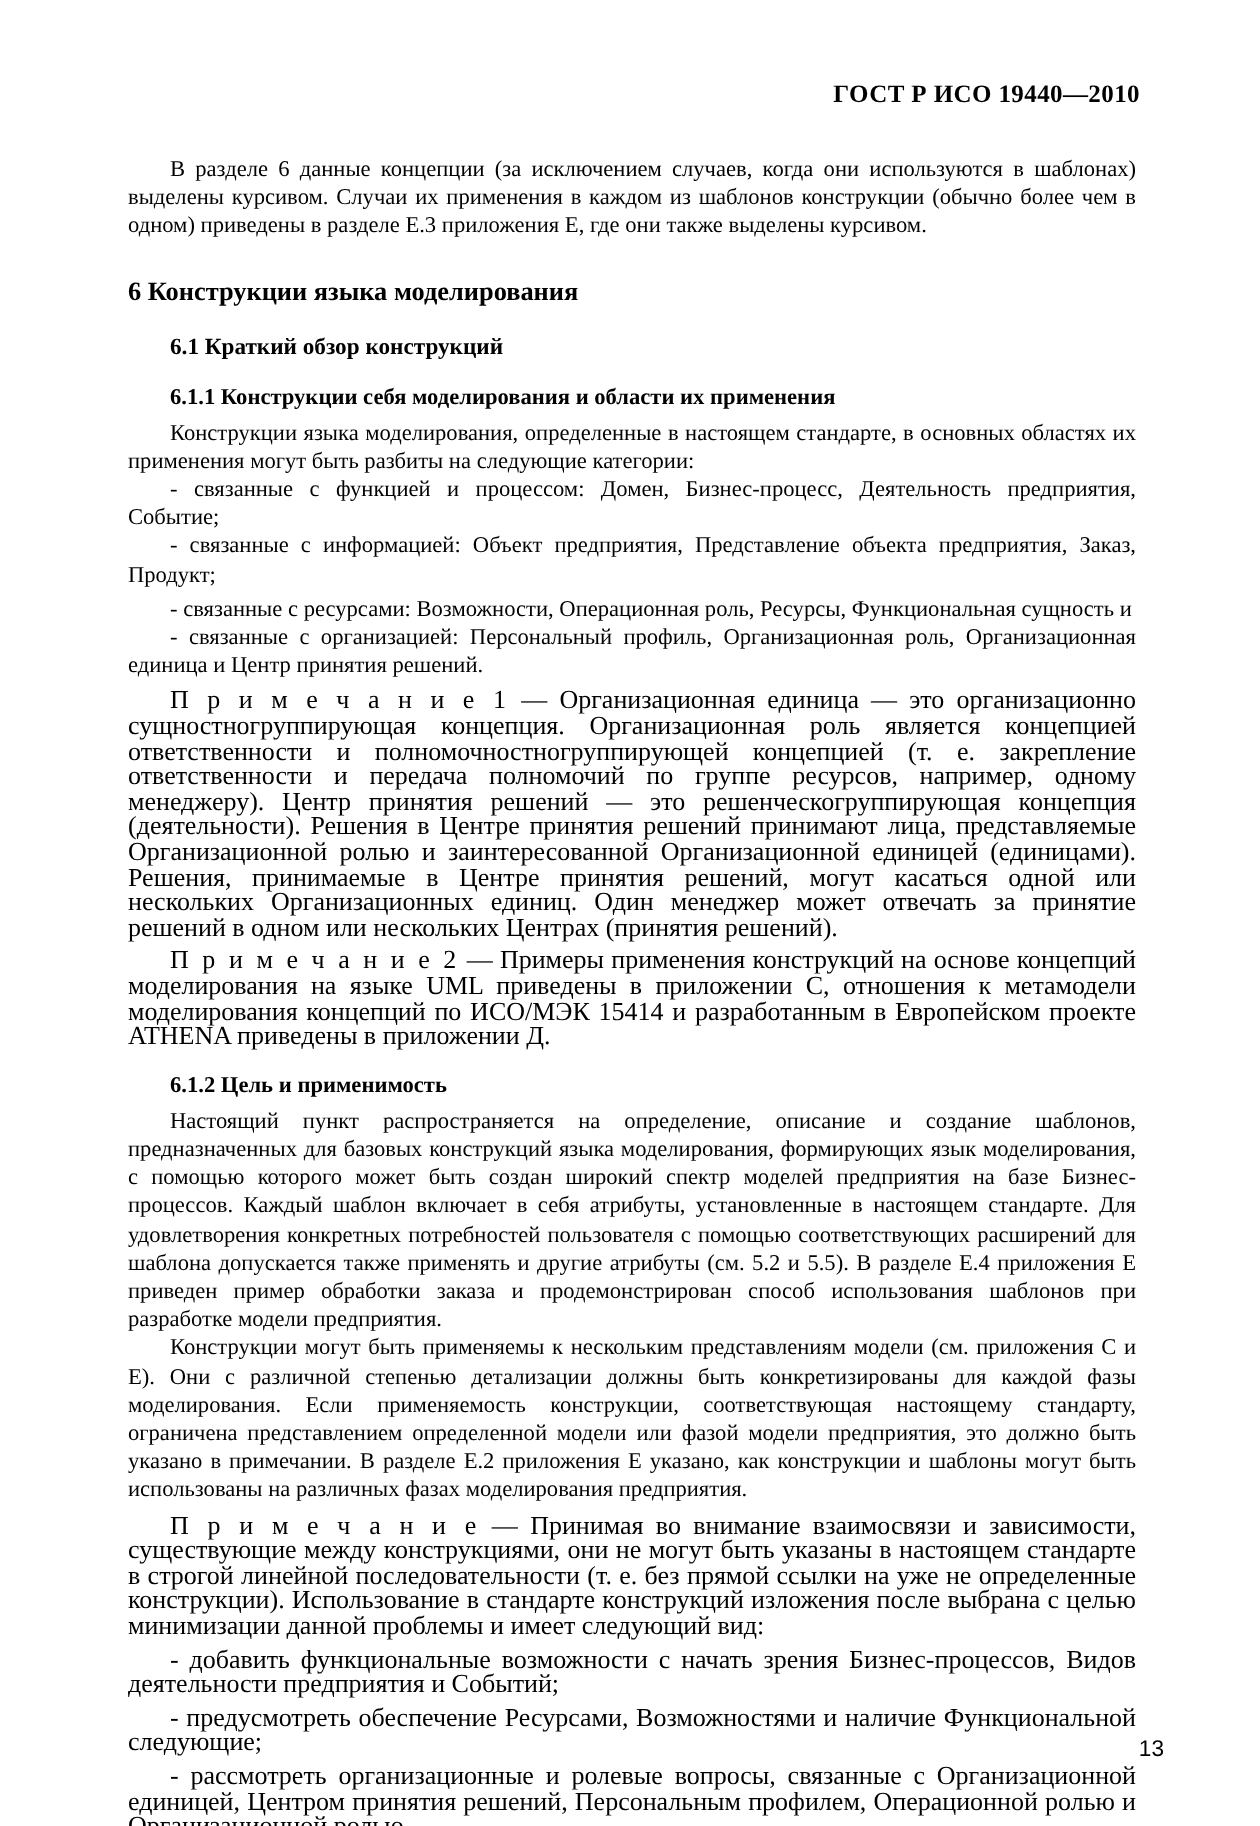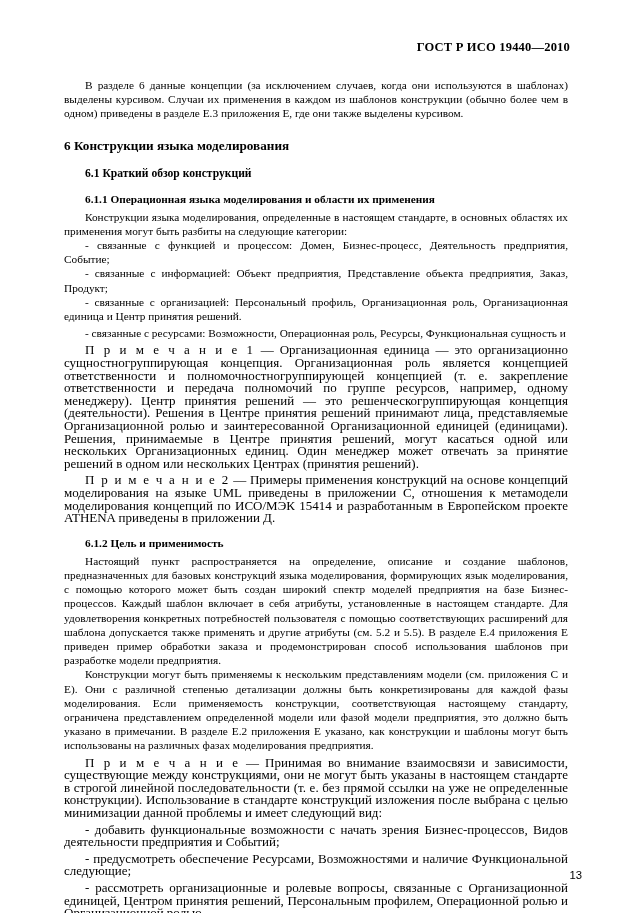--- a/index.html
+++ b/index.html
@@ -101,27 +101,27 @@
   <div class="header">ГОСТ Р ИСО 19440—2010</div>
 
   <div class="content">
 
     <p>В разделе 6 данные концепции (за исключением случаев, когда они используются в шаблонах) выделены курсивом. Случаи их применения в каждом из шаблонов конструкции (обычно более чем в одном) приведены в разделе Е.3 приложения Е, где они также выделены курсивом.</p>
 
     <p class="h1">6 Конструкции языка моделирования</p>
 
     <p class="h2">6.1 Краткий обзор конструкций</p>
 
-    <p class="h3">6.1.1 Операционная языка моделирования и области их применения</p>
+    <p class="h3">6.1.1 Конструкции себя моделирования и области их применения</p>
 
     <p>Конструкции языка моделирования, определенные в настоящем стандарте, в основных областях их применения могут быть разбиты на следующие категории:</p>
     <p class="dash">- связанные с функцией и процессом: Домен, Бизнес-процесс, Деятельность предприятия, Событие;</p>
     <p class="dash">- связанные с информацией: Объект предприятия, Представление объекта предприятия, Заказ, Продукт;</p>
+    <p class="dash gap">- связанные с ресурсами: Возможности, Операционная роль, Ресурсы, Функциональная сущность и</p>
     <p class="dash">- связанные с организацией: Персональный профиль, Организационная роль, Организационная единица и Центр принятия решений.</p>
-    <p class="dash gap">- связанные с ресурсами: Возможности, Операционная роль, Ресурсы, Функциональная сущность и</p>
 
     <p class="note"><span class="lbl">П р и м е ч а н и е  1</span><span> — Организационная единица — это организационно сущностногруппирующая концепция. Организационная роль является концепцией ответственности и полномочностногруппирующей концепцией (т. е. закрепление ответственности и передача полномочий по группе ресурсов, например, одному менеджеру). Центр принятия решений — это решенческогруппирующая концепция (деятельности). Решения в Центре принятия решений принимают лица, представляемые Организационной ролью и заинтересованной Организационной единицей (единицами). Решения, принимаемые в Центре принятия решений, могут касаться одной или нескольких Организационных единиц. Один менеджер может отвечать за принятие решений в одном или нескольких Центрах (принятия решений).</span></p>
 
     <p class="note"><span class="lbl">П р и м е ч а н и е  2</span><span> — Примеры применения конструкций на основе концепций моделирования на языке UML приведены в приложении С, отношения к метамодели моделирования концепций по ИСО/МЭК 15414 и разработанным в Европейском проекте ATHENA приведены в приложении Д.</span></p>
 
     <p class="h3">6.1.2 Цель и применимость</p>
 
     <p>Настоящий пункт распространяется на определение, описание и создание шаблонов, предназначенных для базовых конструкций языка моделирования, формирующих язык моделирования, с помощью которого может быть создан широкий спектр моделей предприятия на базе Бизнес-процессов. Каждый шаблон включает в себя атрибуты, установленные в настоящем стандарте. Для удовлетворения конкретных потребностей пользователя с помощью соответствующих расширений для шаблона допускается также применять и другие атрибуты (см. 5.2 и 5.5). В разделе Е.4 приложения Е приведен пример обработки заказа и продемонстрирован способ использования шаблонов при разработке модели предприятия.</p>
     <p>Конструкции могут быть применяемы к нескольким представлениям модели (см. приложения С и Е). Они с различной степенью детализации должны быть конкретизированы для каждой фазы моделирования. Если применяемость конструкции, соответствующая настоящему стандарту, ограничена представлением определенной модели или фазой модели предприятия, это должно быть указано в примечании. В разделе Е.2 приложения Е указано, как конструкции и шаблоны могут быть использованы на различных фазах моделирования предприятия.</p>
 

